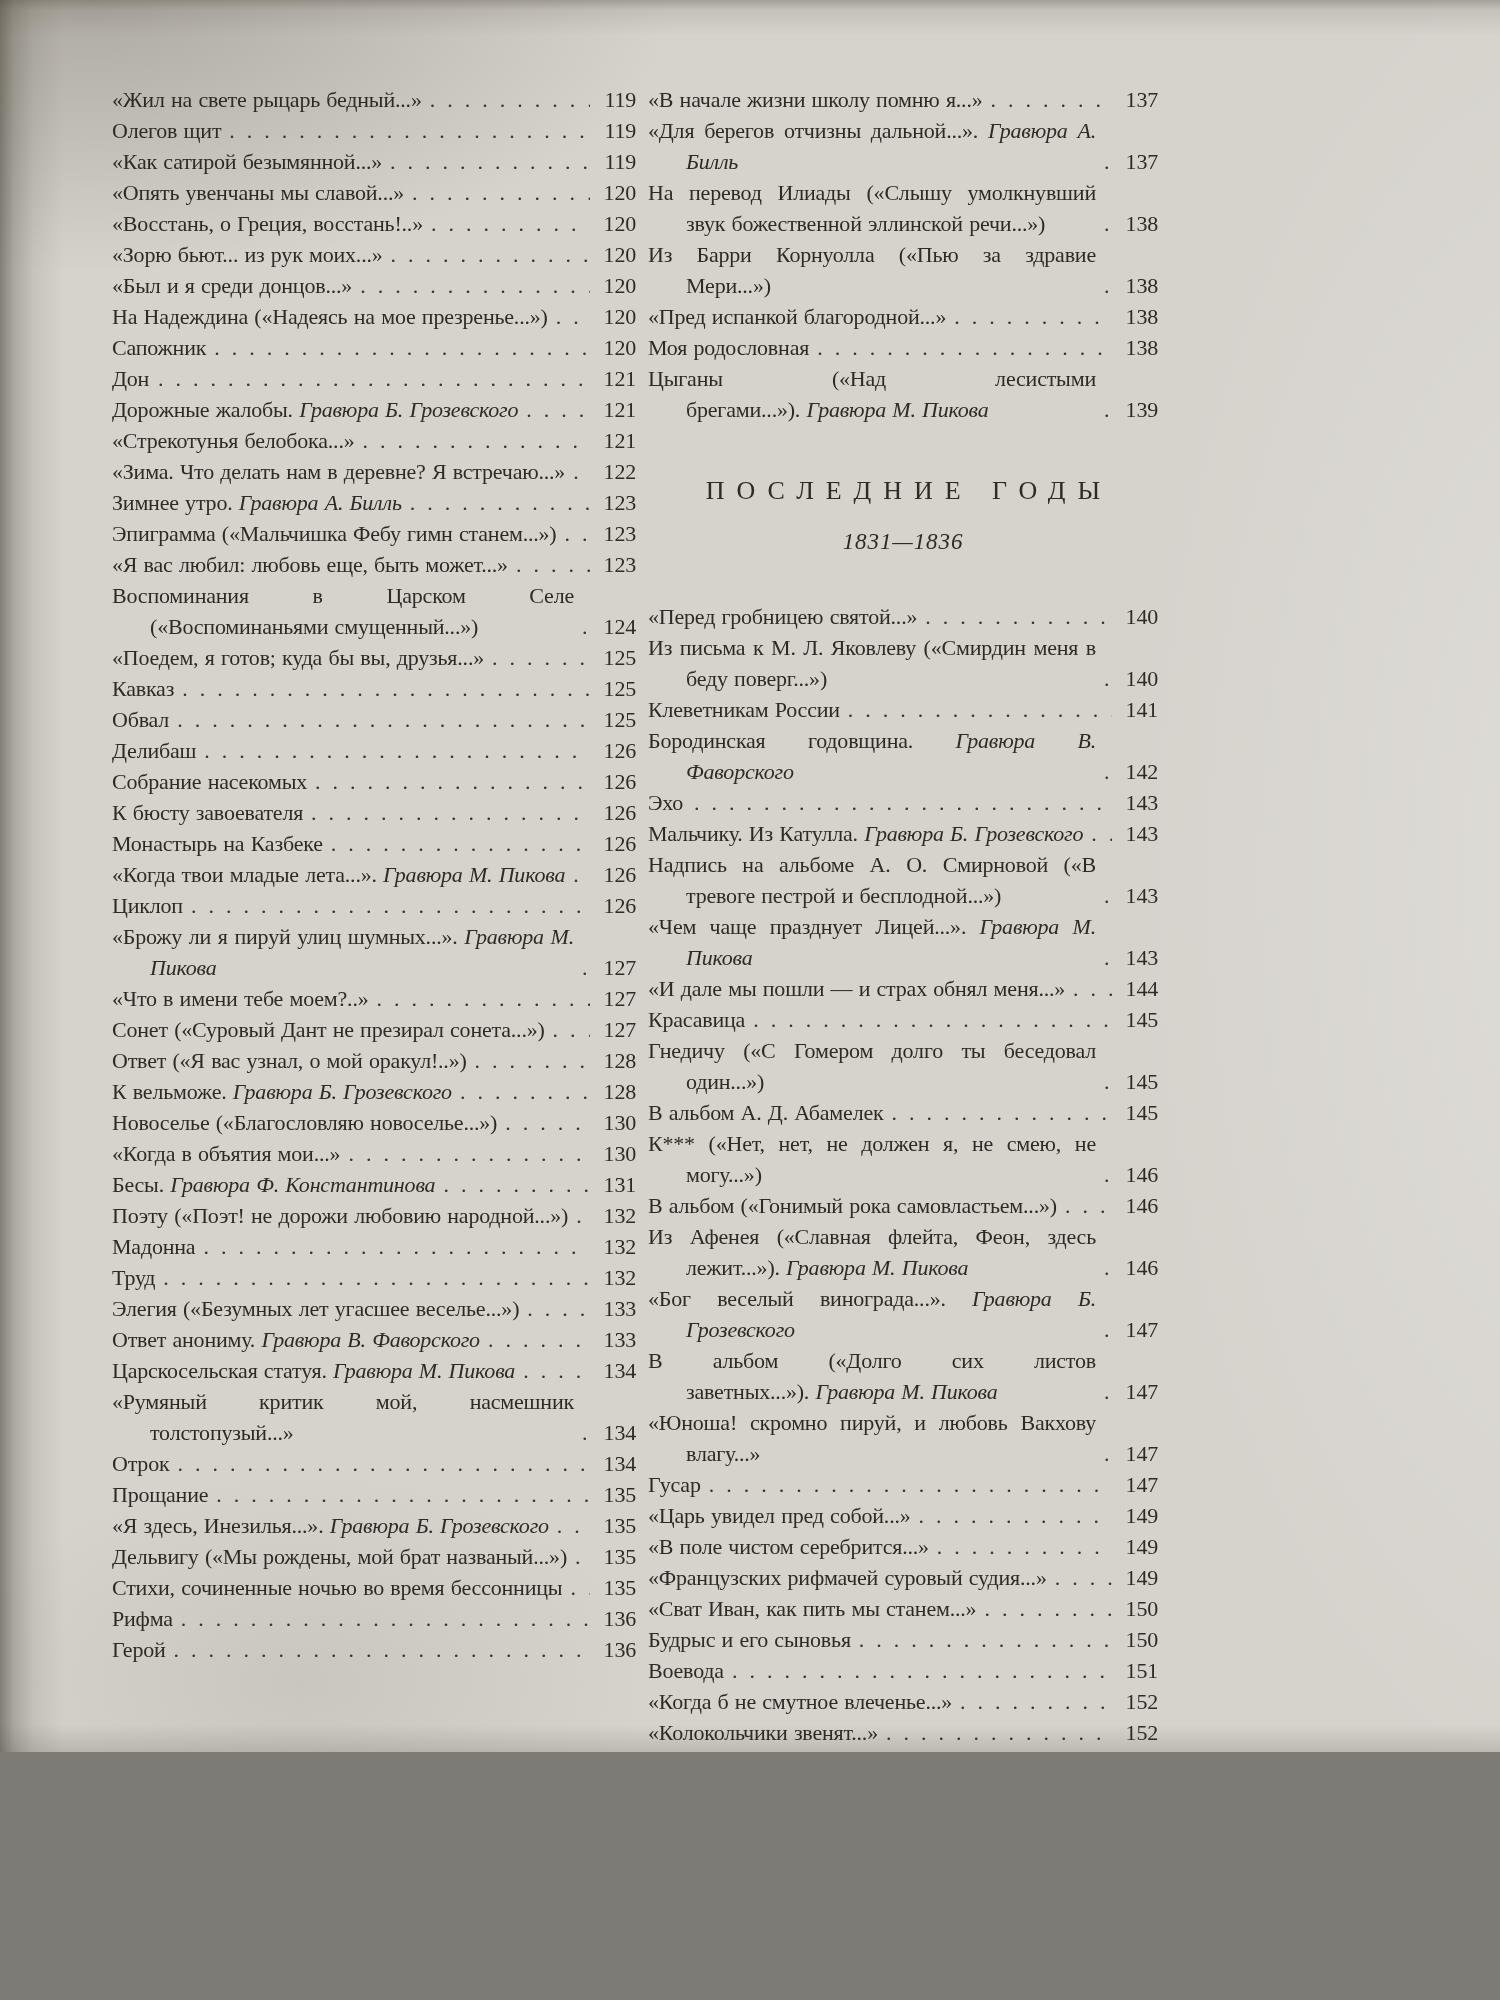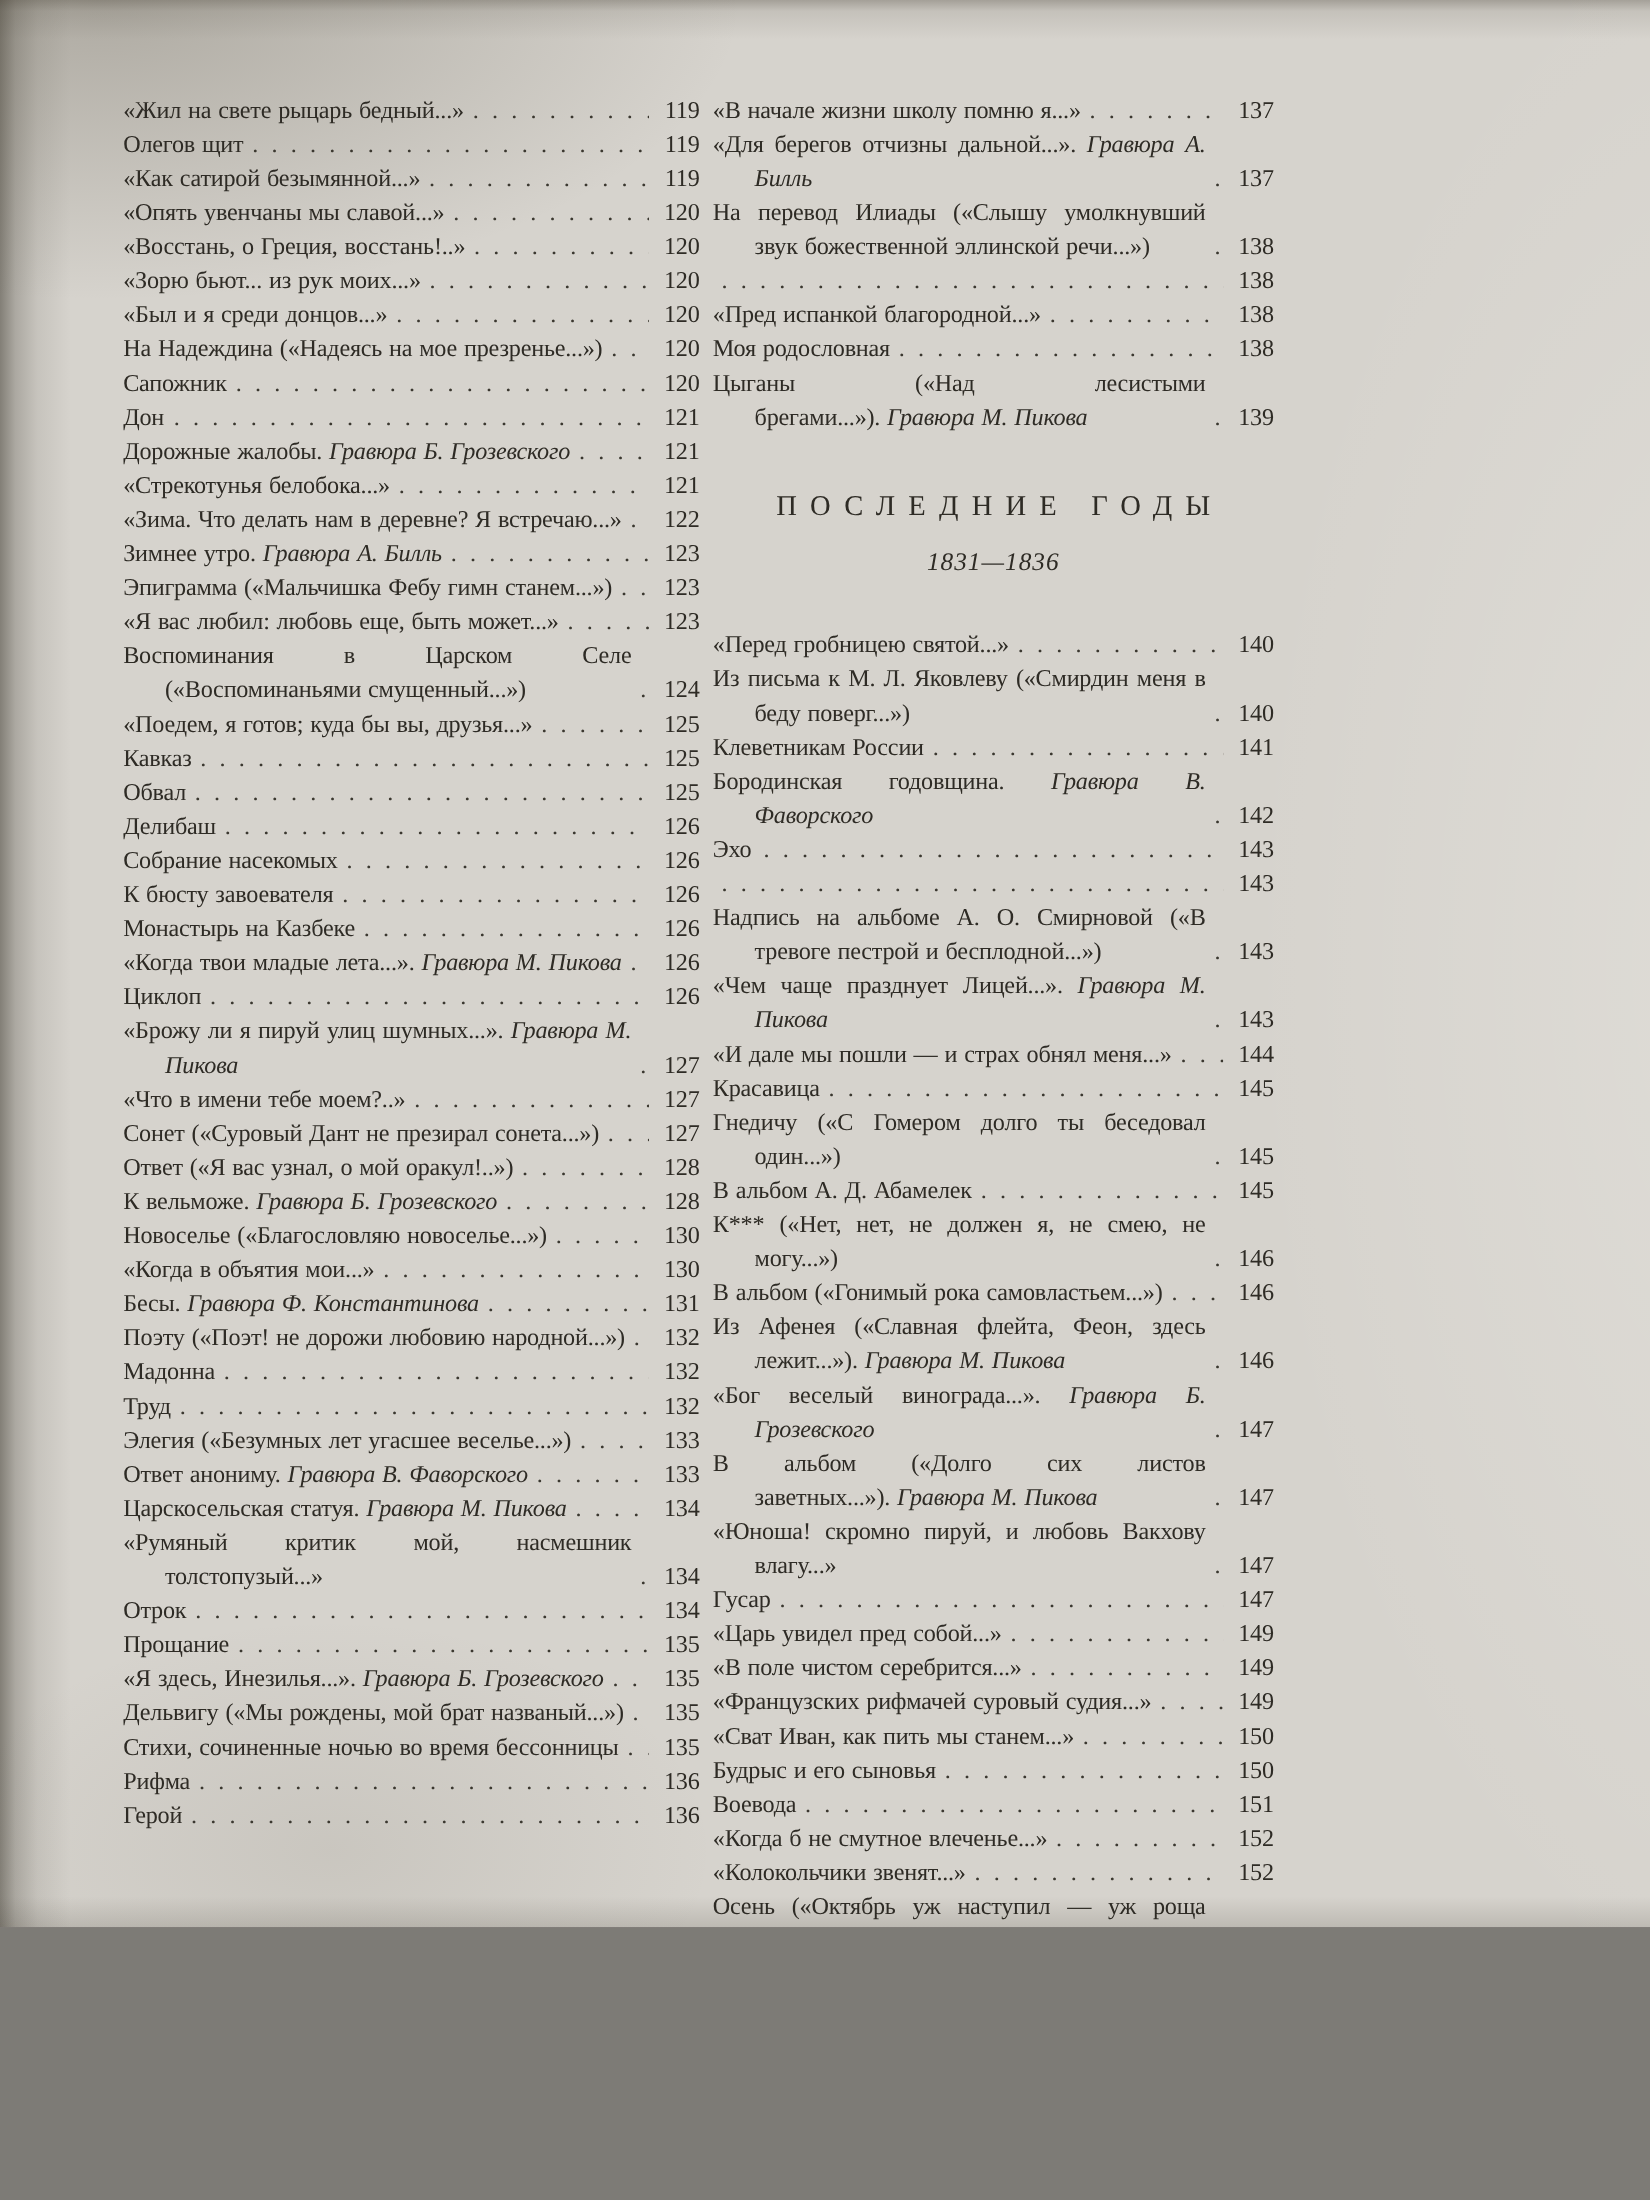--- a/index.html
+++ b/index.html
@@ -370,20 +370,21 @@
     <span class="p">137</span>
   </div>
 
   <div class="entry">
     <span class="t"><span class="tt">На перевод Илиады («Слышу умолкнувший звук божественной эллинской речи...»)</span></span>
     <span class="lead"></span>
     <span class="p">138</span>
   </div>
 
   <div class="entry">
+    <span class="t"><span class="tt">Из Барри Корнуолла («Пью за здравие Мери...»)</span></span>
     <span class="lead"></span>
     <span class="p">138</span>
   </div>
 
   <div class="entry">
     <span class="t"><span class="tt">«Пред испанкой благородной...»</span></span>
     <span class="lead"></span>
     <span class="p">138</span>
   </div>
 
@@ -430,20 +431,21 @@
     <span class="p">142</span>
   </div>
 
   <div class="entry">
     <span class="t"><span class="tt">Эхо</span></span>
     <span class="lead"></span>
     <span class="p">143</span>
   </div>
 
   <div class="entry">
+    <span class="t"><span class="tt">Мальчику. Из Катулла.</span><i class="cr">&nbsp;Гравюра Б. Грозевского</i></span>
     <span class="lead"></span>
     <span class="p">143</span>
   </div>
 
   <div class="entry">
     <span class="t"><span class="tt">Надпись на альбоме А. О. Смирновой («В тревоге пестрой и бесплодной...»)</span></span>
     <span class="lead"></span>
     <span class="p">143</span>
   </div>
 

